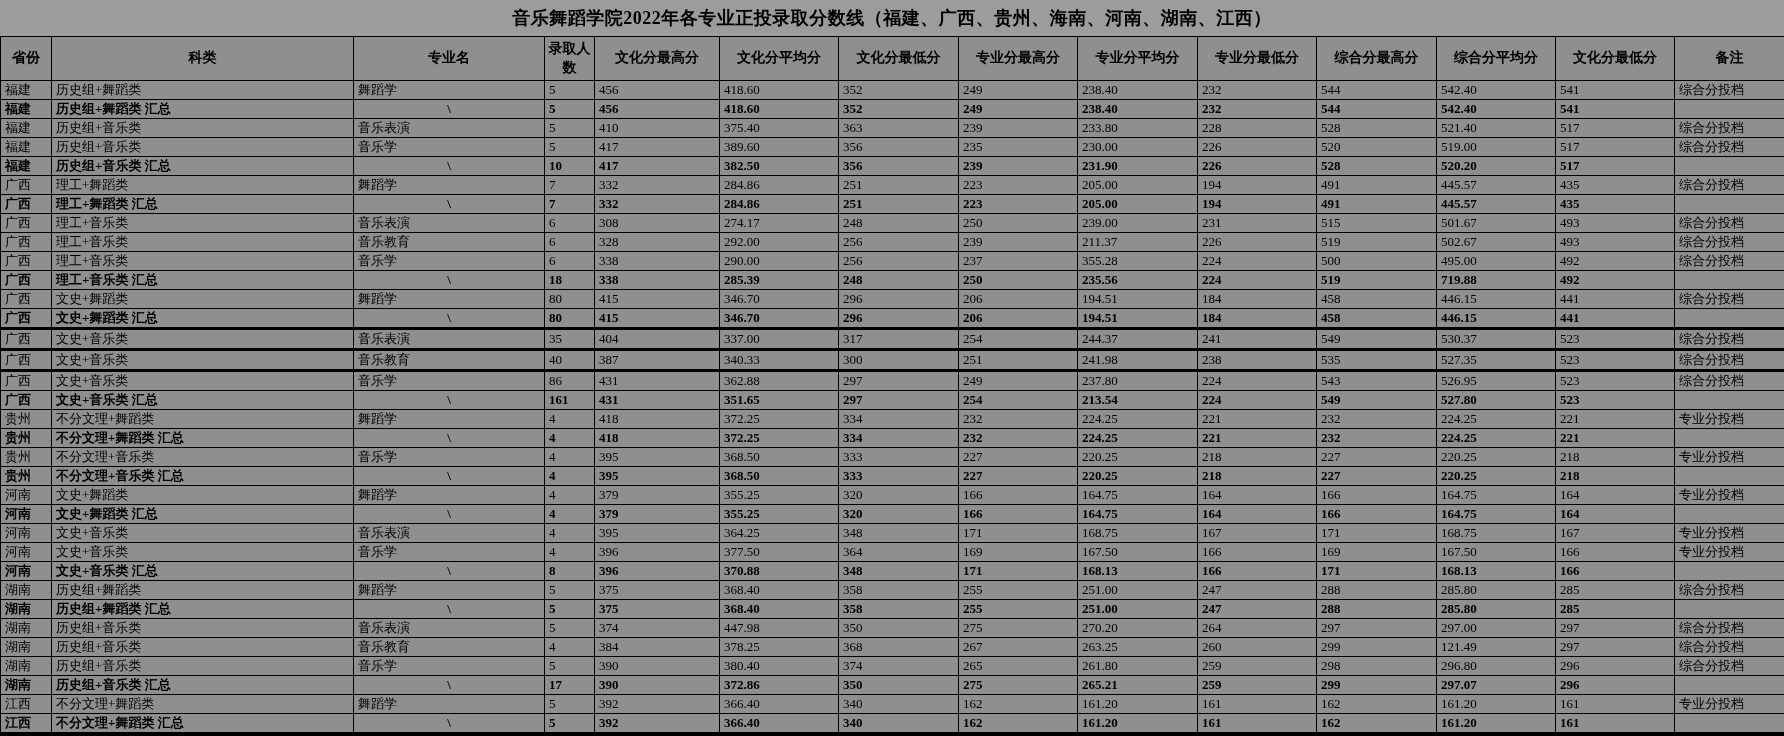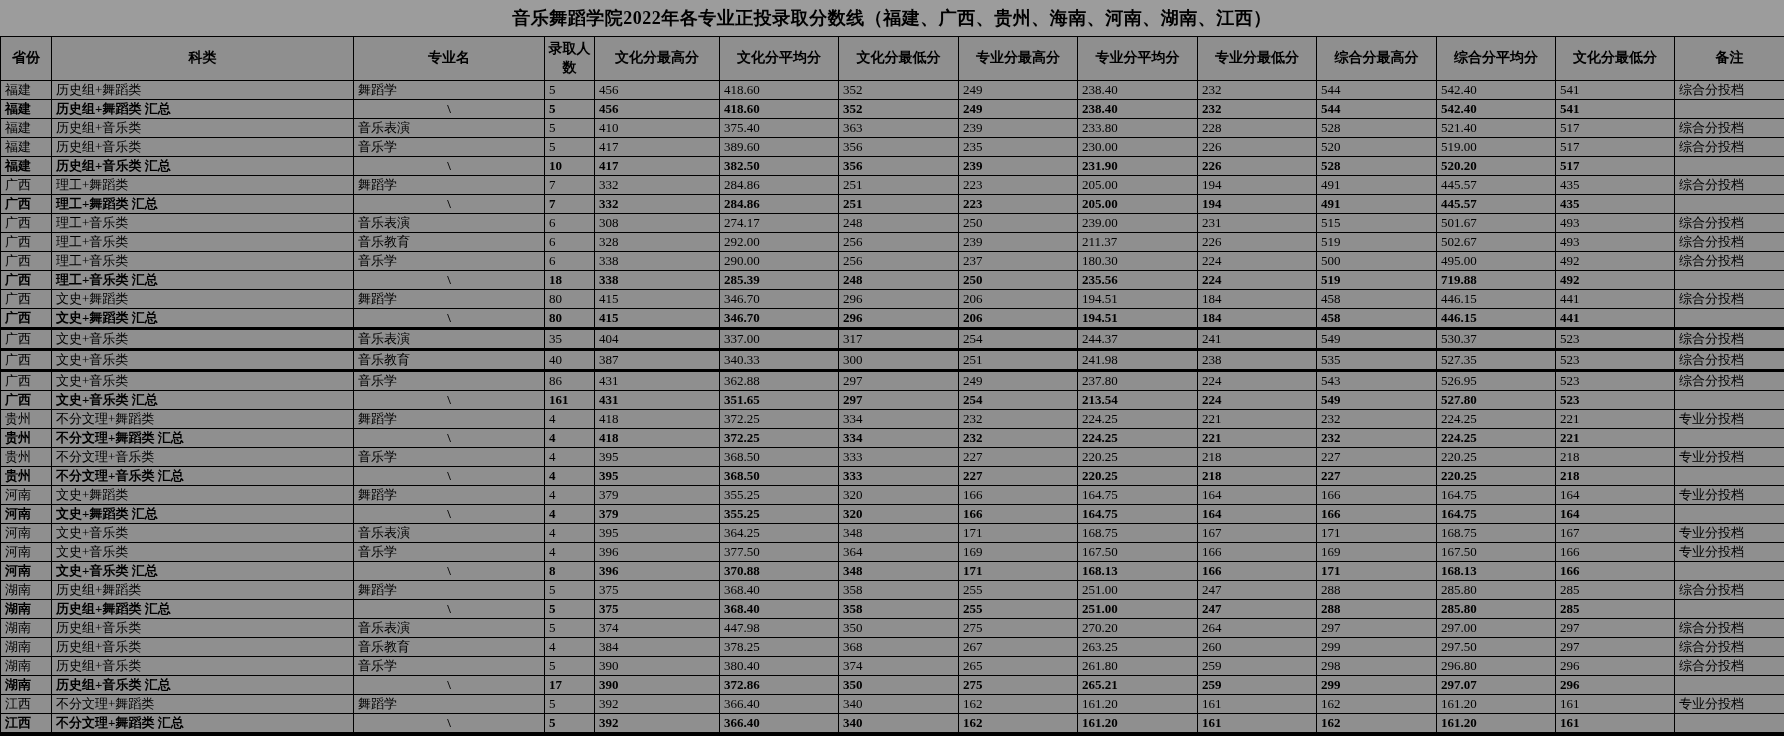--- a/index.html
+++ b/index.html
@@ -237,21 +237,21 @@
       </tr>
       <tr>
         <td>广西</td>
         <td>理工+音乐类</td>
         <td>音乐学</td>
         <td>6</td>
         <td>338</td>
         <td>290.00</td>
         <td>256</td>
         <td>237</td>
-        <td>180.30</td>
+        <td>355.28</td>
         <td>224</td>
         <td>500</td>
         <td>495.00</td>
         <td>492</td>
         <td>综合分投档</td>
       </tr>
       <tr class="bold">
         <td>广西</td>
         <td>理工+音乐类 汇总</td>
         <td class="slash">\</td>
@@ -560,21 +560,21 @@
         <td>历史组+音乐类</td>
         <td>音乐教育</td>
         <td>4</td>
         <td>384</td>
         <td>378.25</td>
         <td>368</td>
         <td>267</td>
         <td>263.25</td>
         <td>260</td>
         <td>299</td>
-        <td>297.50</td>
+        <td>121.49</td>
         <td>297</td>
         <td>综合分投档</td>
       </tr>
       <tr>
         <td>湖南</td>
         <td>历史组+音乐类</td>
         <td>音乐学</td>
         <td>5</td>
         <td>390</td>
         <td>380.40</td>

